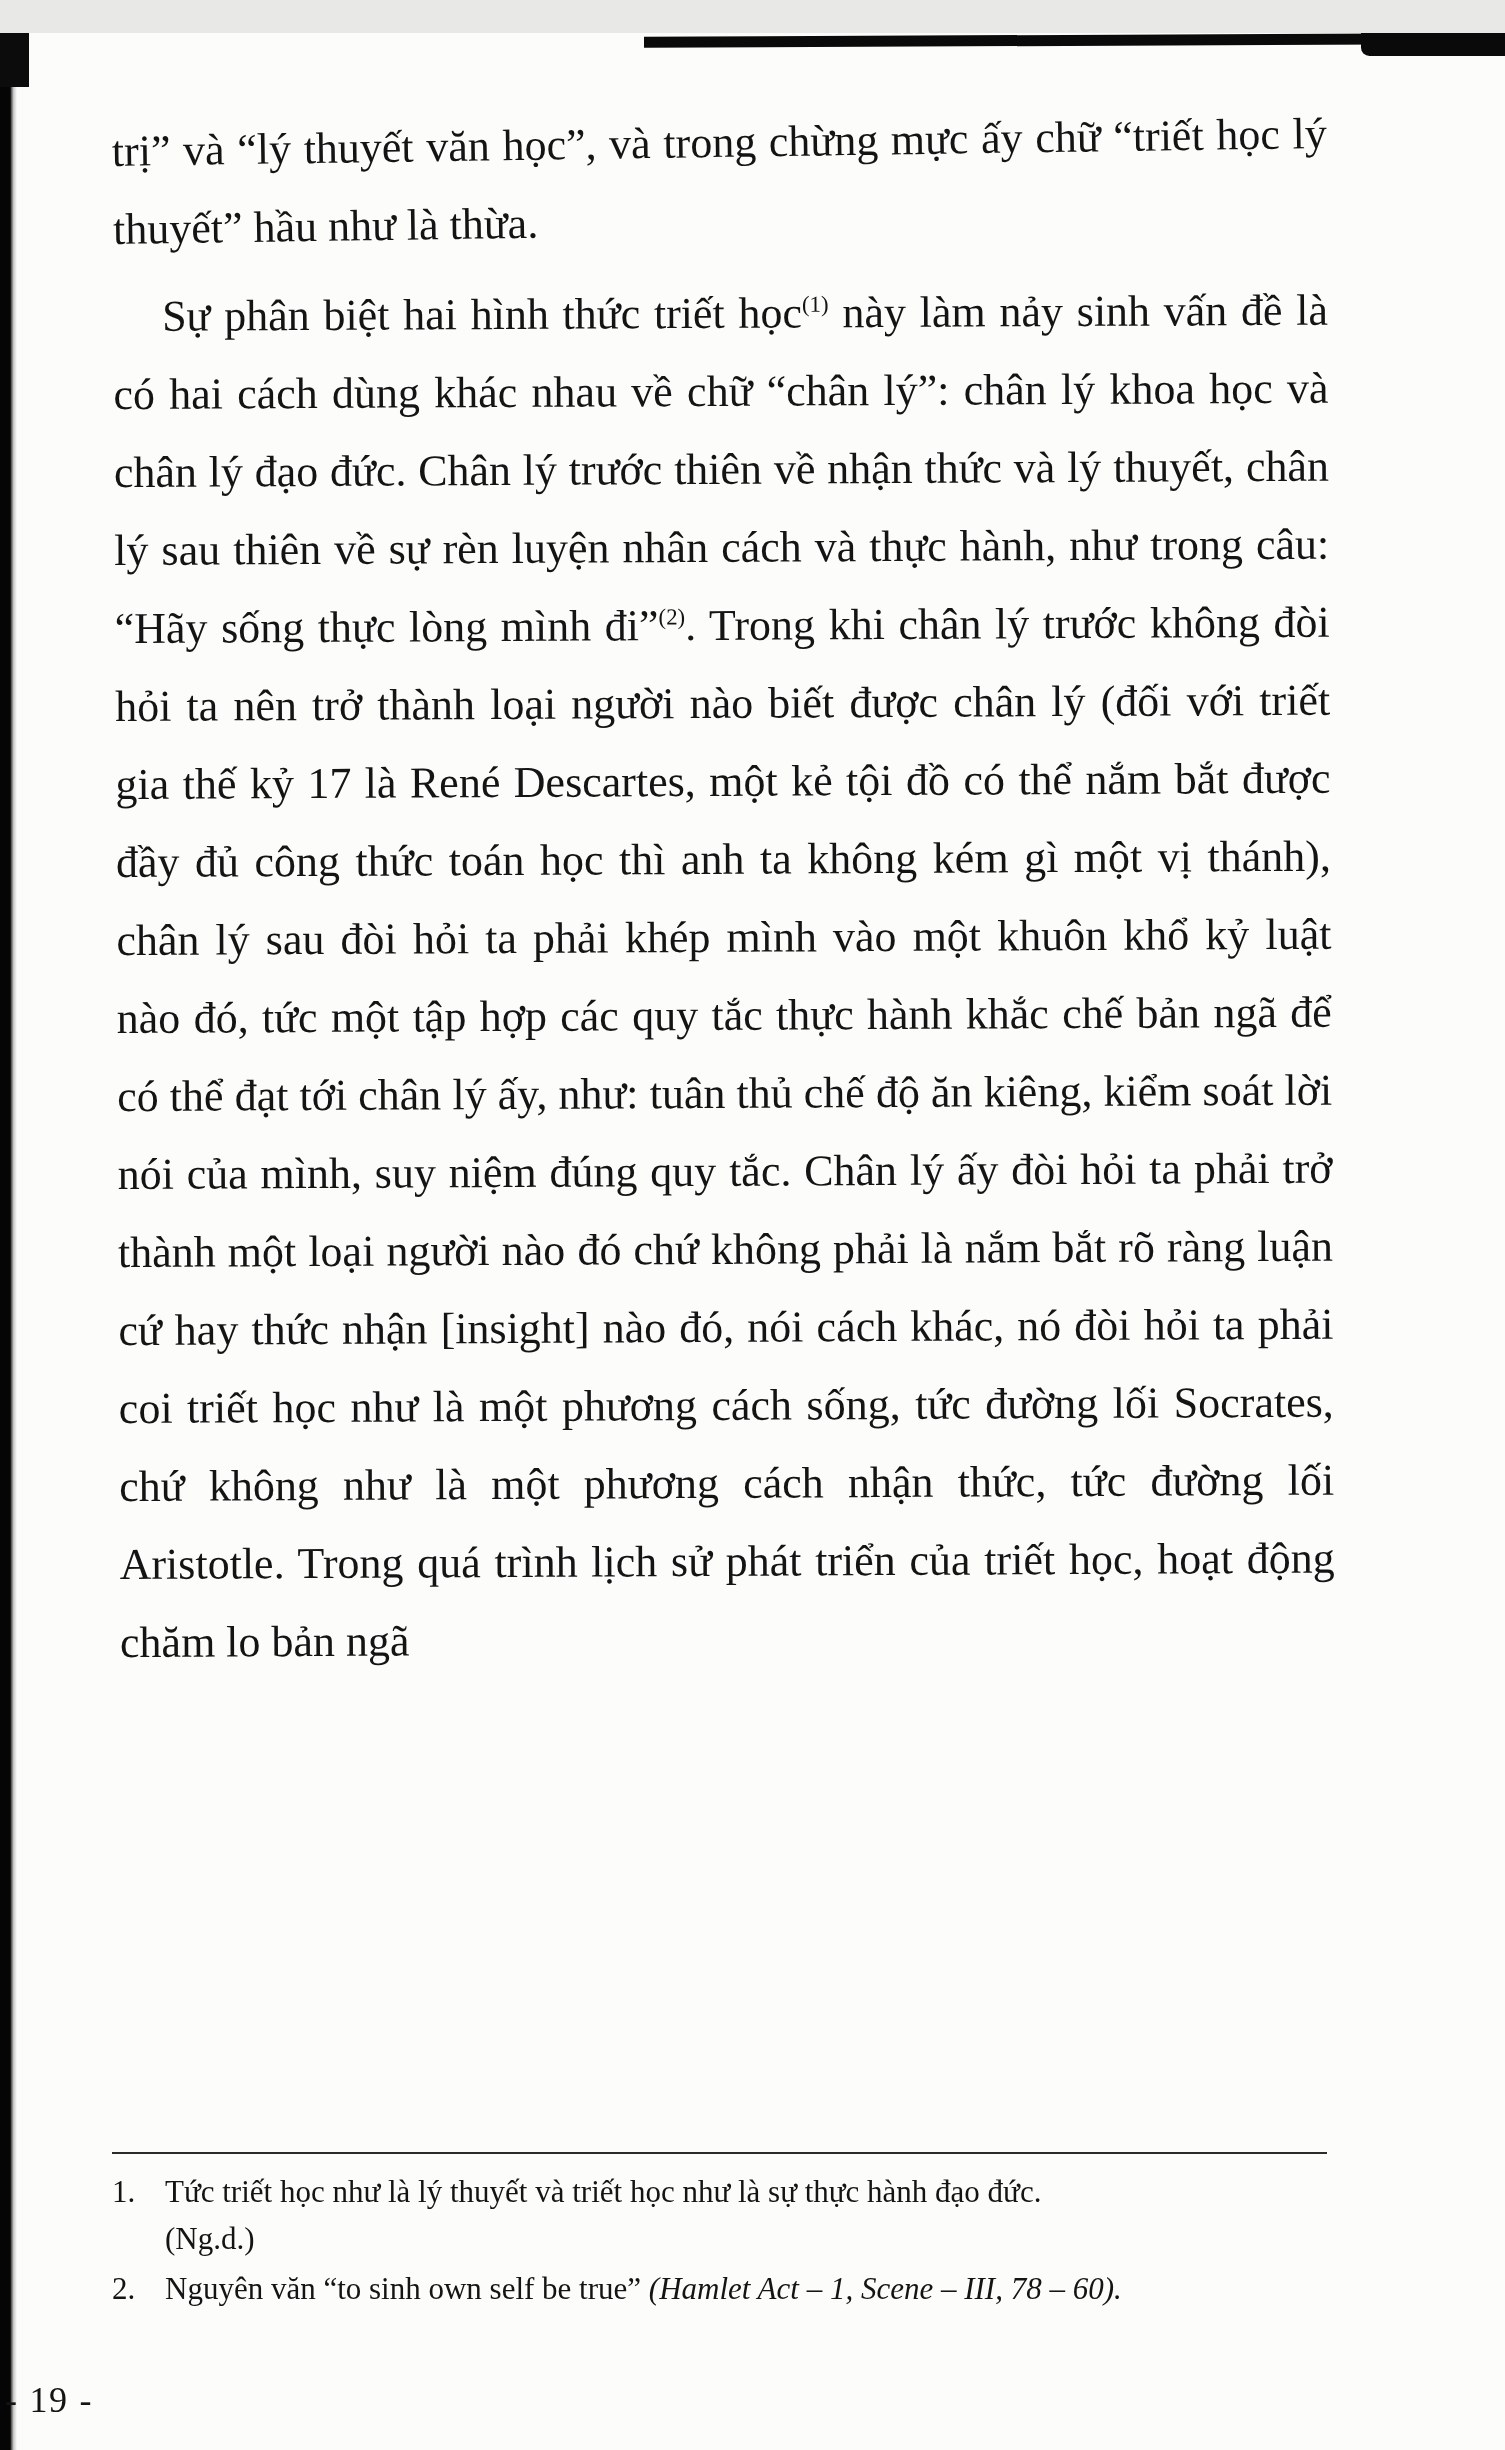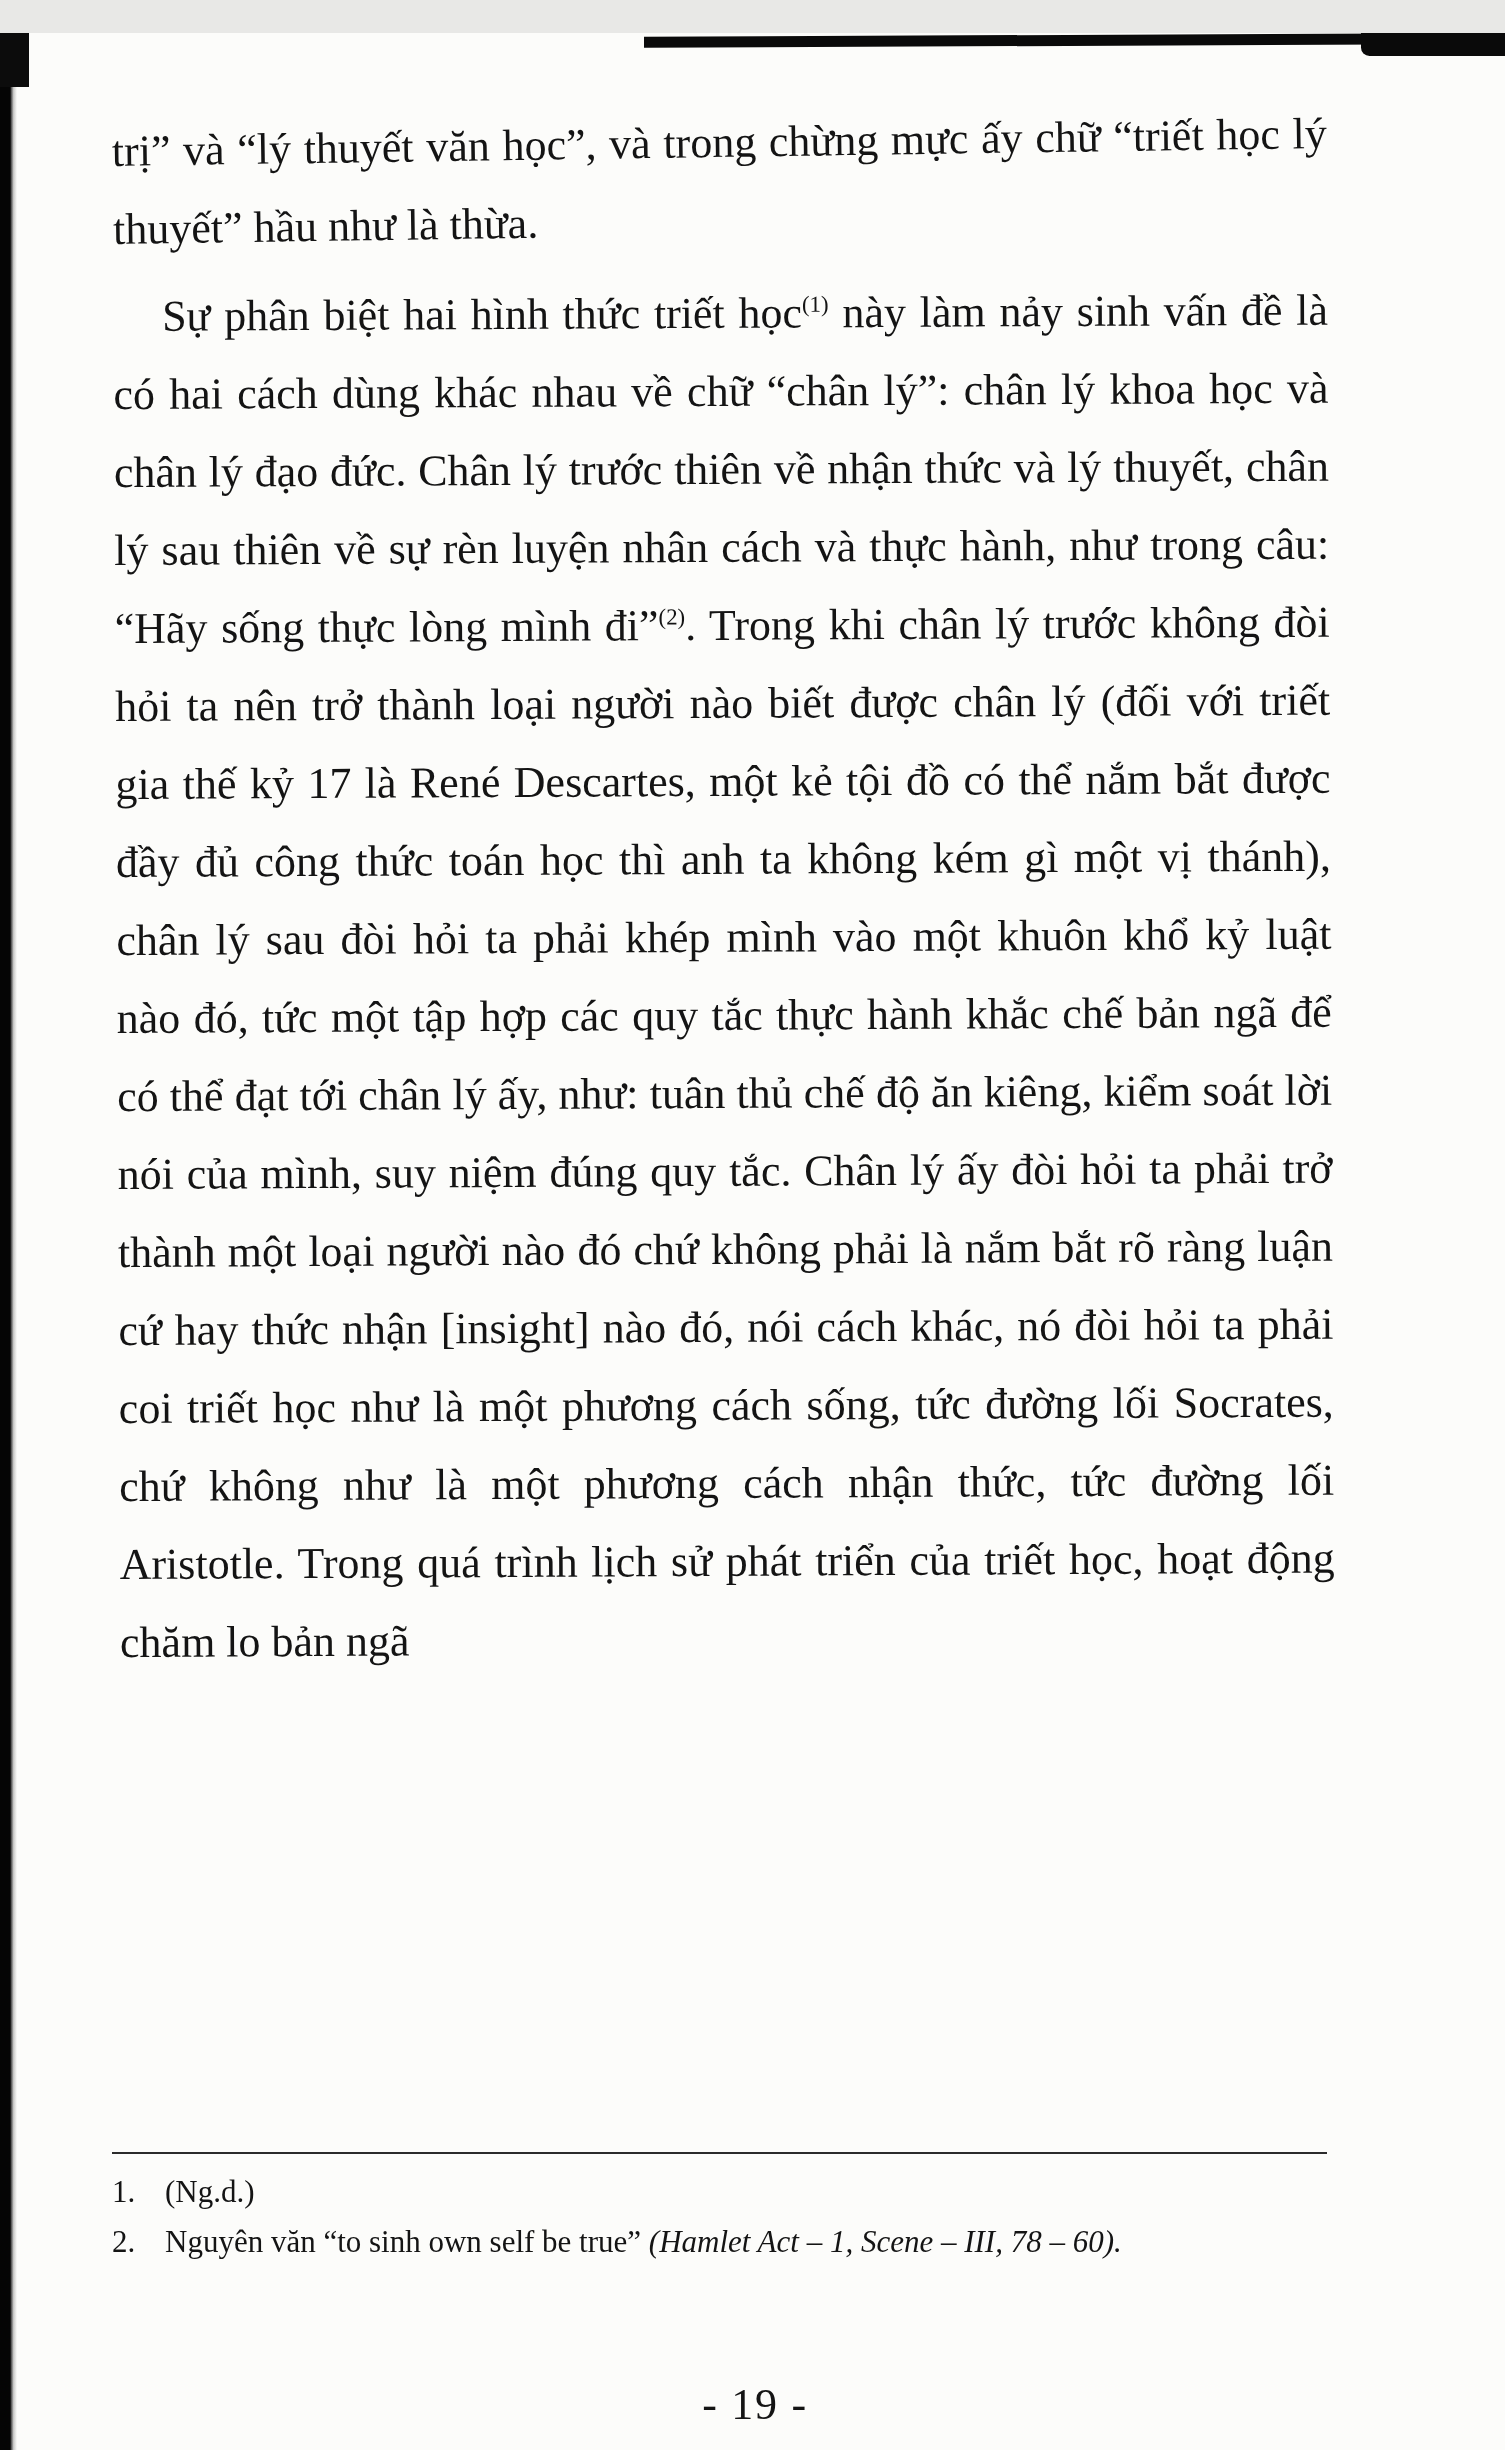--- a/index.html
+++ b/index.html
@@ -66,21 +66,21 @@
     margin-bottom: 13.6px;
   }
   .fn { display: flex; align-items: flex-start; margin-bottom: 3.4px; }
   .fn-num { flex: 0 0 53px; width: 53px; }
   .fn-body { flex: 1; text-align: justify; }
   .fn-cont { display: block; }
   .fn-ital { font-style: italic; }
   
   .page-number {
     position: absolute; left: 5px; right: 0; top: 2346px;
-    text-align: center; font-size: 44px; letter-spacing: 1.7px; font-weight: 500;
+    text-align: left; font-size: 36px; letter-spacing: 1.7px; font-weight: 500;
   }
 </style>
 </head>
 <body>
 
 <div class="page">
 
   <div class="artifact-left"></div>
   <div class="artifact-top-bar"></div>
   <div class="artifact-top-right"></div>
@@ -91,21 +91,21 @@
     <p class="para para-first">trị” và “lý thuyết văn học”, và trong chừng mực ấy chữ “triết học lý thuyết” hầu như là thừa.</p>
 
     <p class="para para-indent"><span>Sự phân biệt hai hình thức triết học</span><sup class="fnref">(1)</sup><span> này làm nảy sinh vấn đề là có hai cách dùng khác nhau về chữ “chân lý”: chân lý khoa học và chân lý đạo đức. Chân lý trước thiên về nhận thức và lý thuyết, chân lý sau thiên về sự rèn luyện nhân cách và thực hành, như trong câu: “Hãy sống thực lòng mình đi”</span><sup class="fnref">(2)</sup><span>. Trong khi chân lý trước không đòi hỏi ta nên trở thành loại người nào biết được chân lý (đối với triết gia thế kỷ 17 là René Descartes, một kẻ tội đồ có thể nắm bắt được đầy đủ công thức toán học thì anh ta không kém gì một vị thánh), chân lý sau đòi hỏi ta phải khép mình vào một khuôn khổ kỷ luật nào đó, tức một tập hợp các quy tắc thực hành khắc chế bản ngã để có thể đạt tới chân lý ấy, như: tuân thủ chế độ ăn kiêng, kiểm soát lời nói của mình, suy niệm đúng quy tắc. Chân lý ấy đòi hỏi ta phải trở thành một loại người nào đó chứ không phải là nắm bắt rõ ràng luận cứ hay thức nhận [insight] nào đó, nói cách khác, nó đòi hỏi ta phải coi triết học như là một phương cách sống, tức đường lối Socrates, chứ không như là một phương cách nhận thức, tức đường lối Aristotle. Trong quá trình lịch sử phát triển của triết học, hoạt động chăm lo bản ngã</span></p>
   </div>
 
   <div class="footnotes">
     <div class="fn-rule"></div>
 
     <div class="fn">
       <span class="fn-num">1.</span>
-      <span class="fn-body"><span class="fn-cont">(Ng.d.)</span></span>
+      <span class="fn-body"><span>Tức triết học như là lý thuyết và triết học như là sự thực hành đạo đức.</span><span class="fn-cont">(Ng.d.)</span></span>
     </div>
 
     <div class="fn">
       <span class="fn-num">2.</span>
       <span class="fn-body"><span>Nguyên văn “to sinh own self be true” </span><em class="fn-ital">(Hamlet Act – 1, Scene – III, 78 – 60).</em></span>
     </div>
   </div>
 
   <div class="page-number">- 19 -</div>
 

